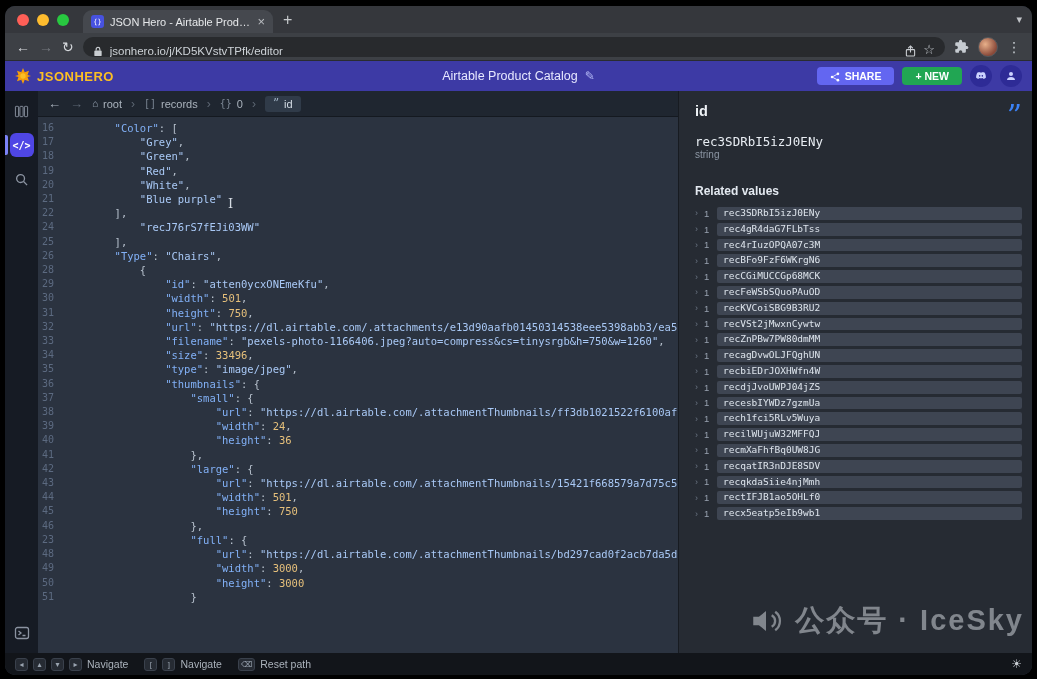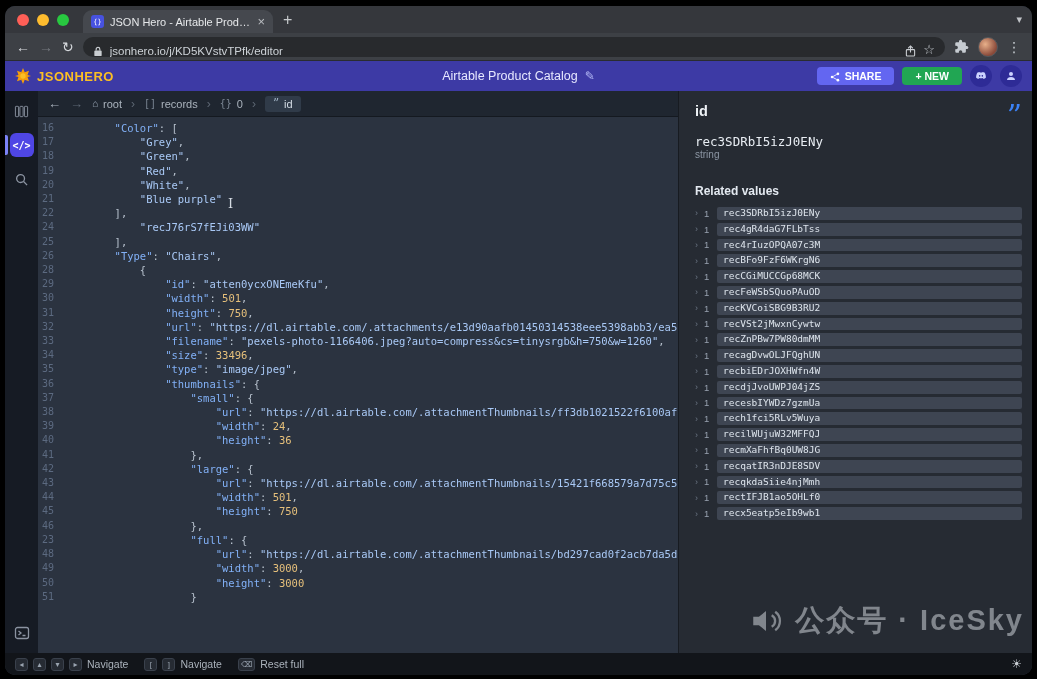--- a/index.html
+++ b/index.html
@@ -412,18 +412,18 @@
       <span class="kcap">▸</span>
       <span>Navigate</span>
     </span>
     <span class="sgroup">
       <span class="kcap">[</span>
       <span class="kcap">]</span>
       <span>Navigate</span>
     </span>
     <span class="sgroup">
       <span class="kcap">⌫</span>
-      <span>Reset full</span>
+      <span>Reset path</span>
     </span>
     <span class="theme">☀</span>
   </div>
 
 </div>
 
 </body></html>

